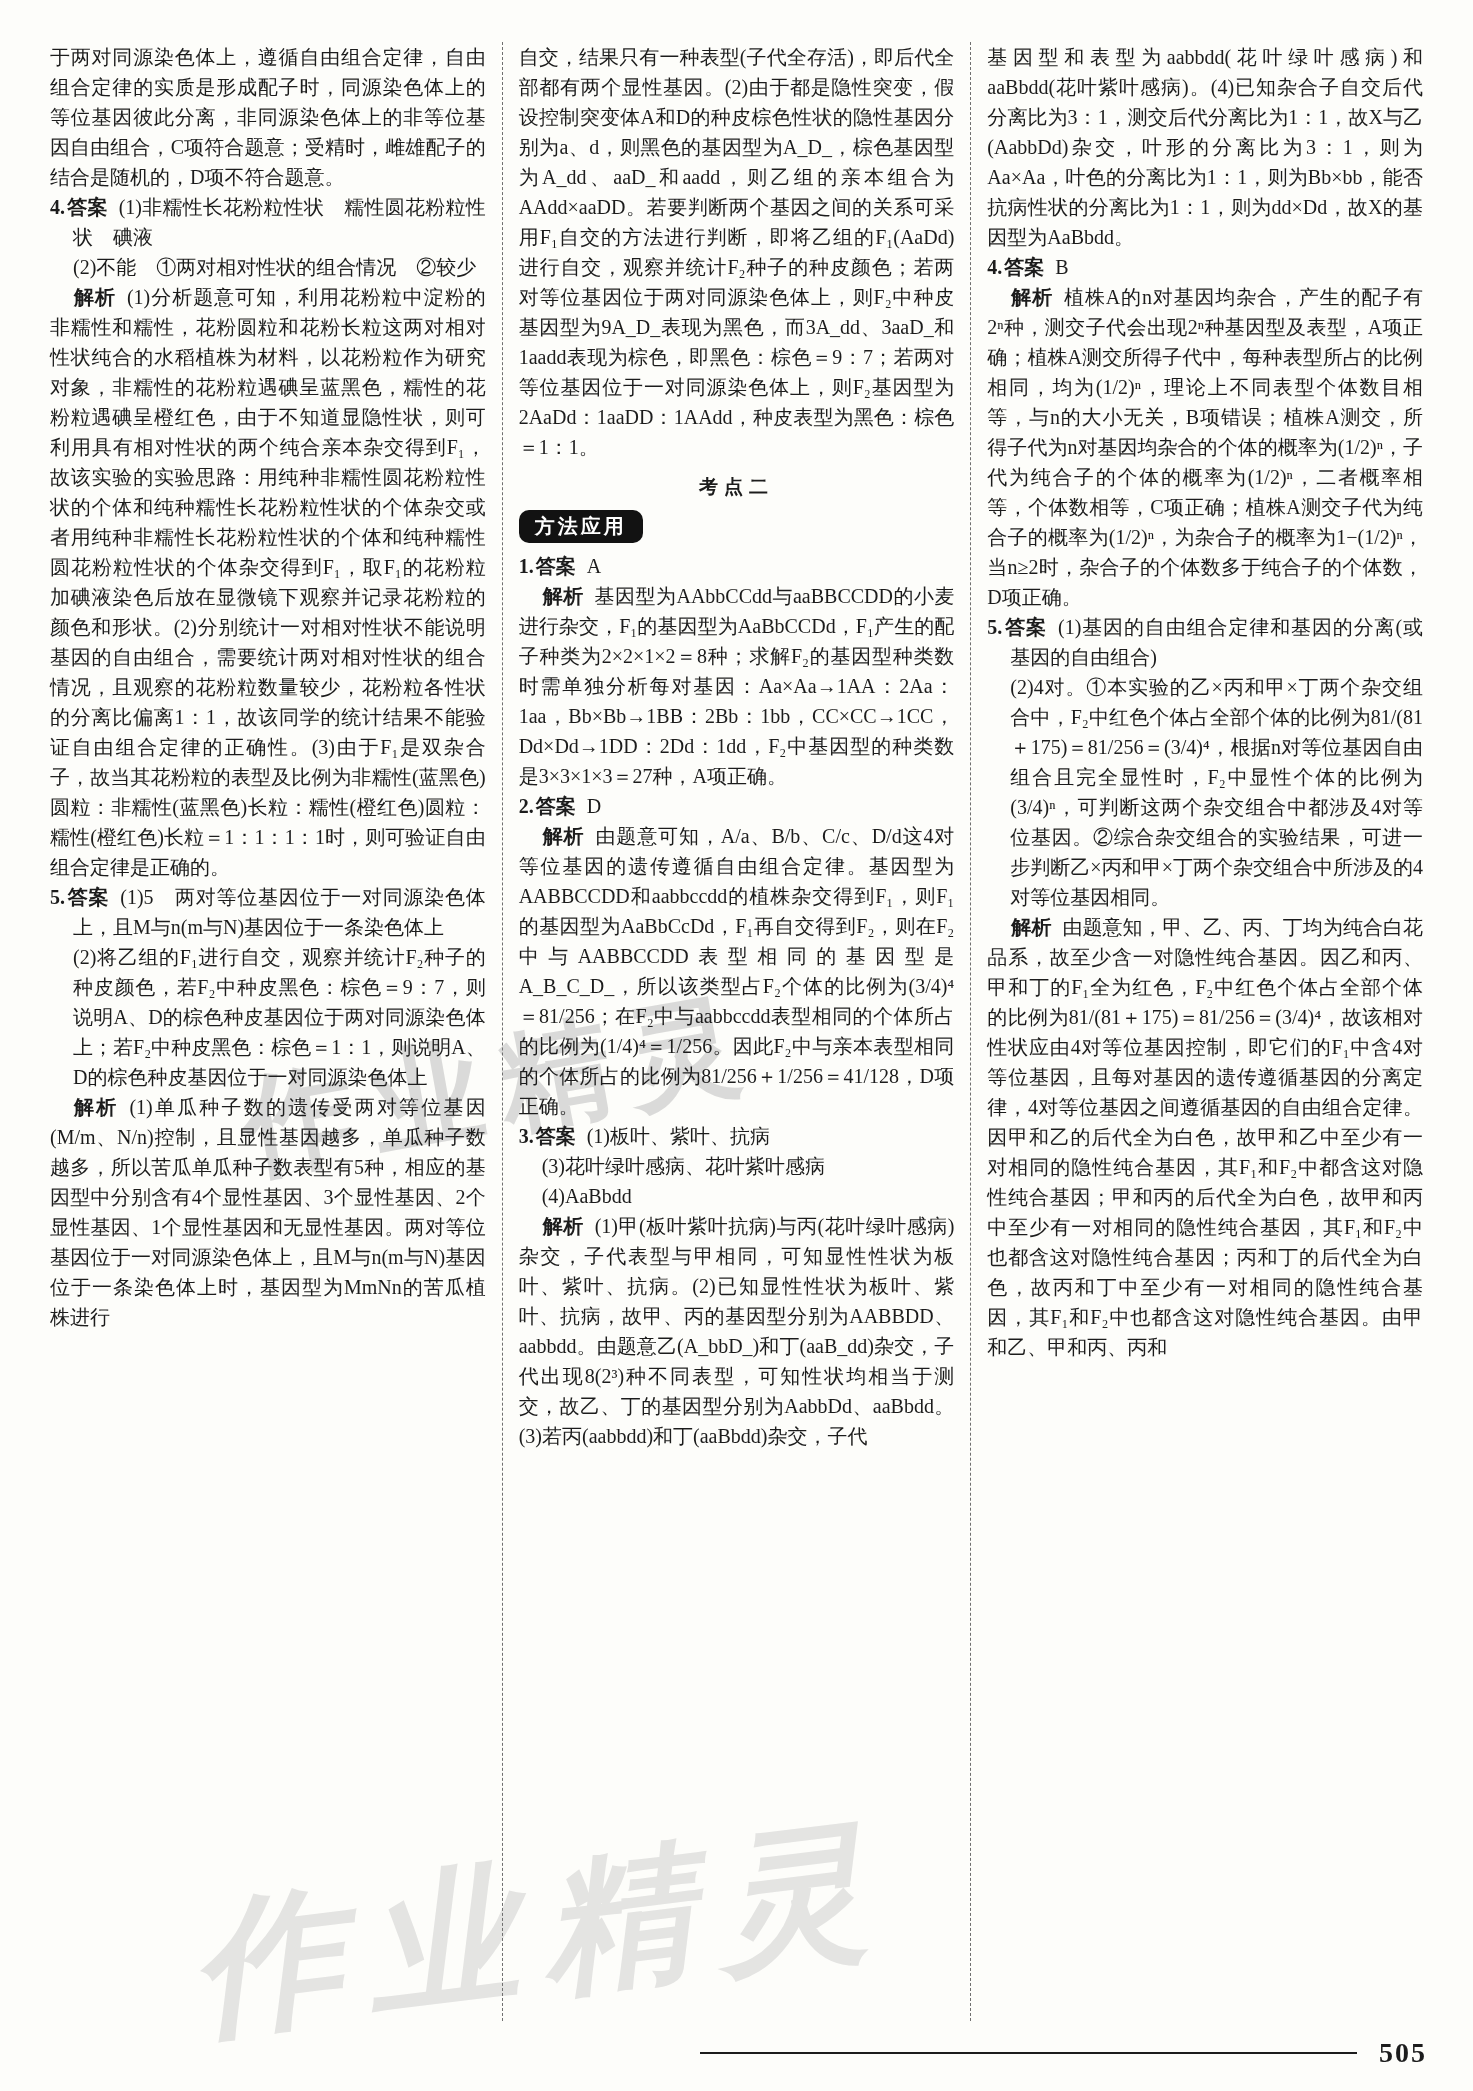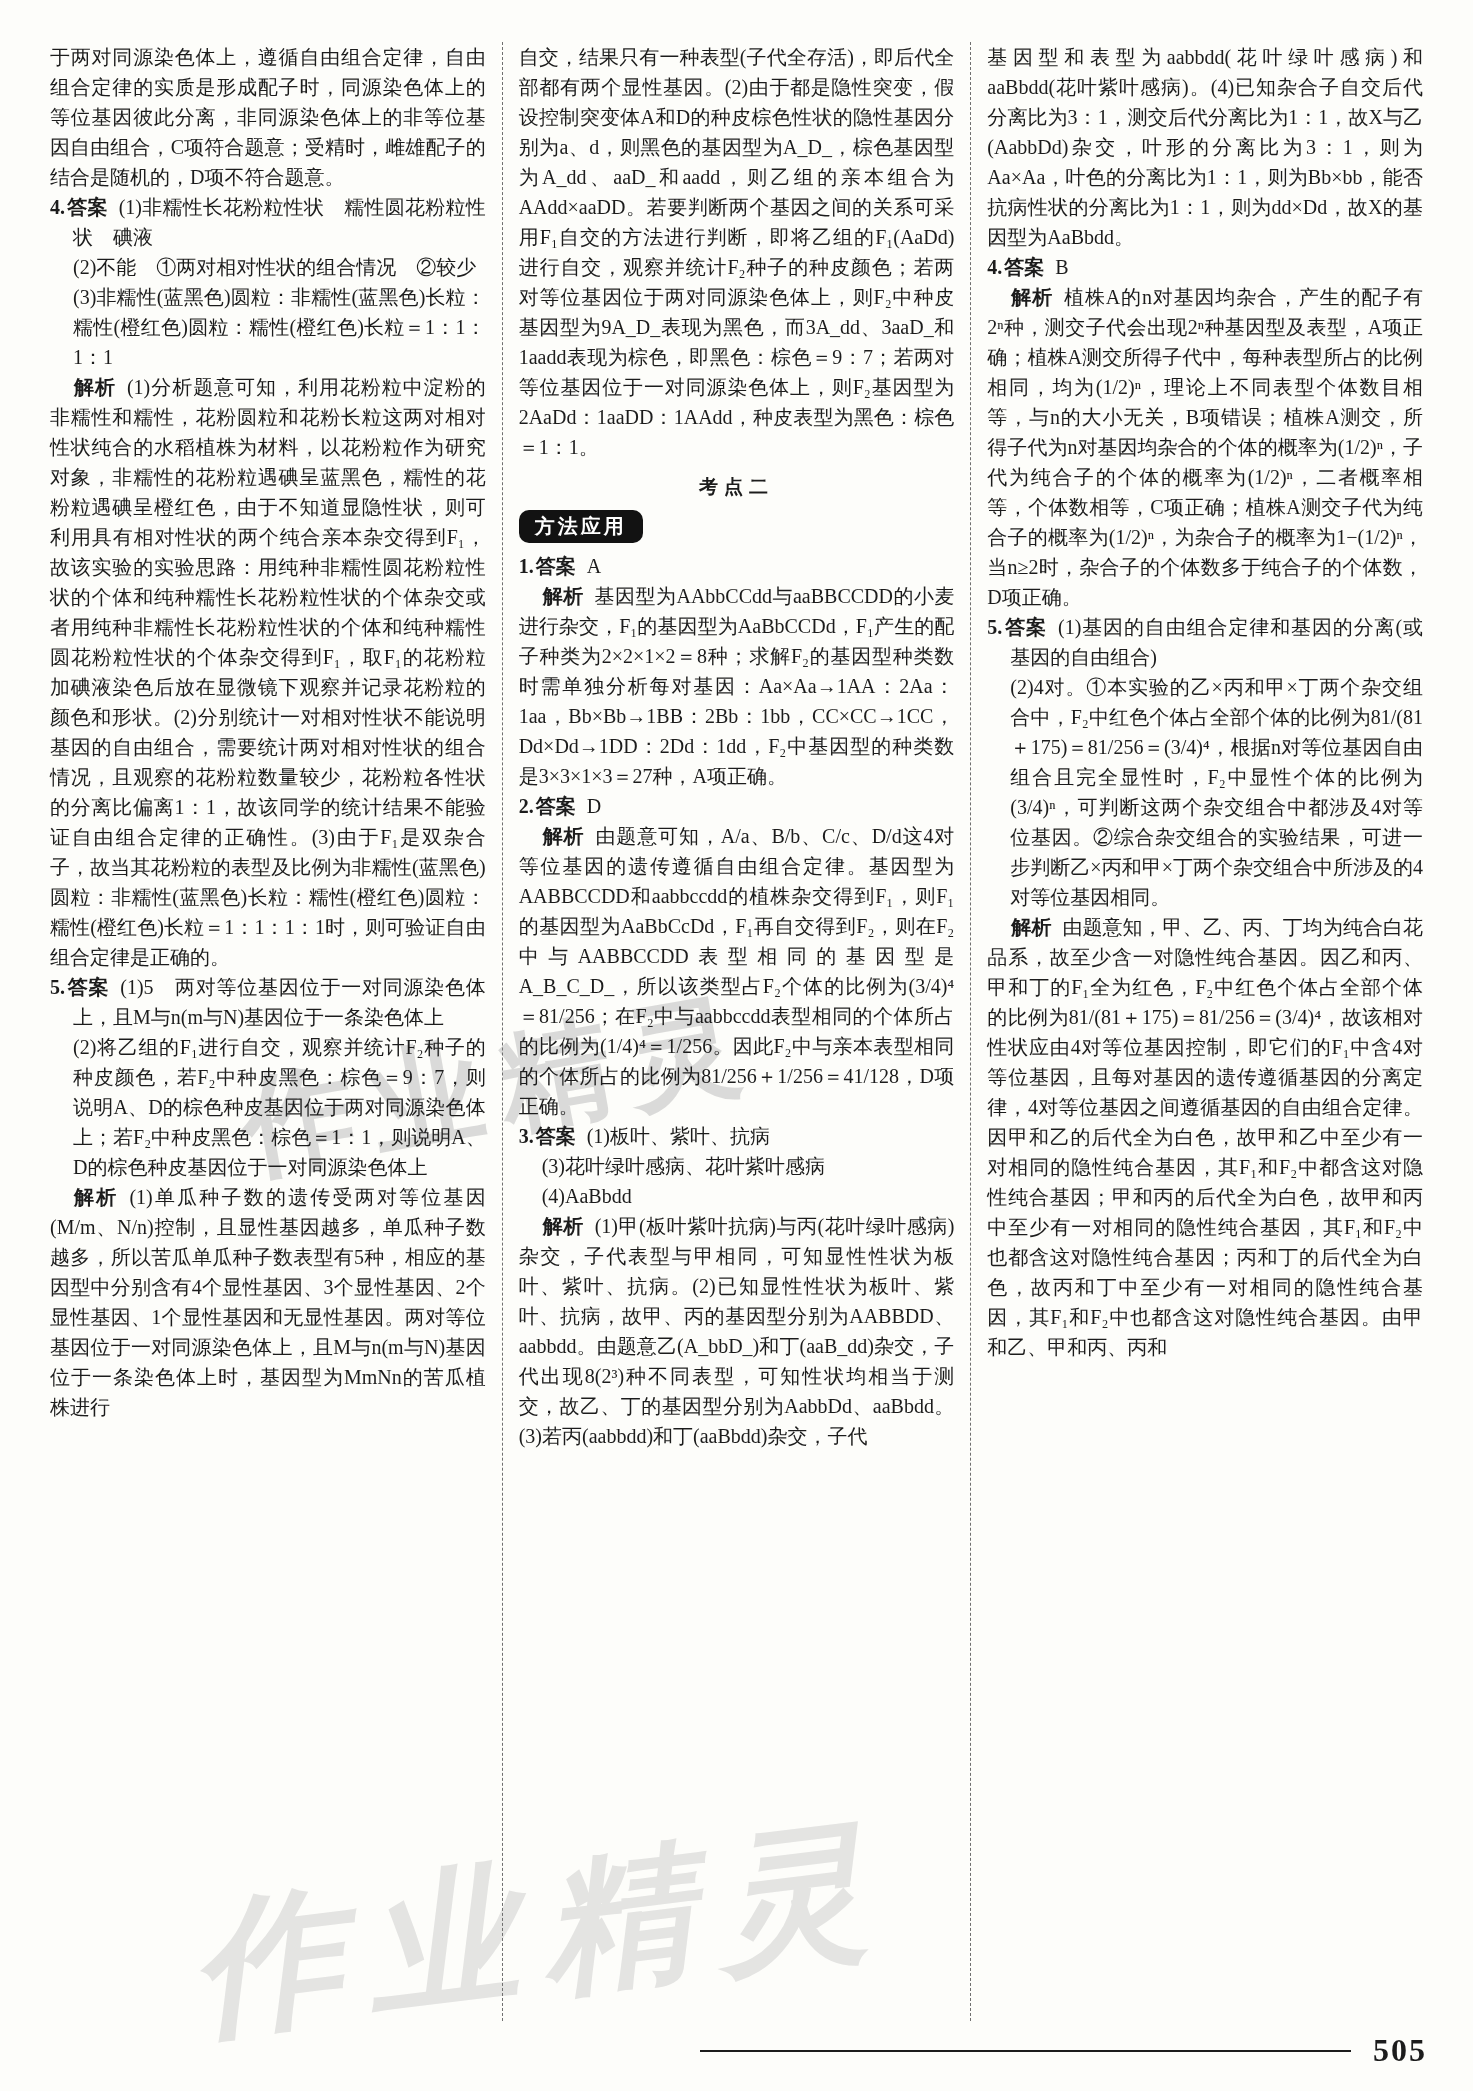--- a/index.html
+++ b/index.html
@@ -81,41 +81,40 @@
   }
   .footer{
     position:absolute;
     z-index:3;
     bottom:22px;left:700px;right:46px;
     display:flex;align-items:center;
   }
   .footer .rule{flex:1;height:2px;background:#1c1c1c;}
   .footer .pn{
     margin-left:22px;
-    font-size:32px;
+    font-size:28px;
     font-weight:bold;
     font-family:"Liberation Serif",serif;
     letter-spacing:2px;
   }
 </style>
 </head>
 <body>
 
 <div class="page">
 
   <div class="watermark mid">作业精灵</div>
   <div class="watermark bottom">作业精灵</div>
 
   <div class="content">
 
     <div class="col">
       <p class="blk flush"><span>于两对同源染色体上，遵循自由组合定律，自由组合定律的实质是形成配子时，同源染色体上的等位基因彼此分离，非同源染色体上的非等位基因自由组合，C项符合题意；受精时，雌雄配子的结合是随机的，D项不符合题意。</span></p>
       <p class="blk hang"><span class="q-num">4.</span><span class="lbl">答案</span><span>(1)非糯性长花粉粒性状　糯性圆花粉粒性状　碘液</span></p>
       <p class="blk sub"><span>(2)不能　①两对相对性状的组合情况　②较少</span></p>
-      <p class="blk sub"><span>(3)非糯性(蓝黑色)圆粒：非糯性(蓝黑色)长粒：糯性(橙红色)圆粒：糯性(橙红色)长粒＝1：1：1：1</span></p>
       <p class="blk body"><span class="lbl">解析</span><span>(1)分析题意可知，利用花粉粒中淀粉的非糯性和糯性，花粉圆粒和花粉长粒这两对相对性状纯合的水稻植株为材料，以花粉粒作为研究对象，非糯性的花粉粒遇碘呈蓝黑色，糯性的花粉粒遇碘呈橙红色，由于不知道显隐性状，则可利用具有相对性状的两个纯合亲本杂交得到F₁，故该实验的实验思路：用纯种非糯性圆花粉粒性状的个体和纯种糯性长花粉粒性状的个体杂交或者用纯种非糯性长花粉粒性状的个体和纯种糯性圆花粉粒性状的个体杂交得到F₁，取F₁的花粉粒加碘液染色后放在显微镜下观察并记录花粉粒的颜色和形状。(2)分别统计一对相对性状不能说明基因的自由组合，需要统计两对相对性状的组合情况，且观察的花粉粒数量较少，花粉粒各性状的分离比偏离1：1，故该同学的统计结果不能验证自由组合定律的正确性。(3)由于F₁是双杂合子，故当其花粉粒的表型及比例为非糯性(蓝黑色)圆粒：非糯性(蓝黑色)长粒：糯性(橙红色)圆粒：糯性(橙红色)长粒＝1：1：1：1时，则可验证自由组合定律是正确的。</span></p>
       <p class="blk hang"><span class="q-num">5.</span><span class="lbl">答案</span><span>(1)5　两对等位基因位于一对同源染色体上，且M与n(m与N)基因位于一条染色体上</span></p>
       <p class="blk sub"><span>(2)将乙组的F₁进行自交，观察并统计F₂种子的种皮颜色，若F₂中种皮黑色：棕色＝9：7，则说明A、D的棕色种皮基因位于两对同源染色体上；若F₂中种皮黑色：棕色＝1：1，则说明A、D的棕色种皮基因位于一对同源染色体上</span></p>
       <p class="blk body"><span class="lbl">解析</span><span>(1)单瓜种子数的遗传受两对等位基因(M/m、N/n)控制，且显性基因越多，单瓜种子数越多，所以苦瓜单瓜种子数表型有5种，相应的基因型中分别含有4个显性基因、3个显性基因、2个显性基因、1个显性基因和无显性基因。两对等位基因位于一对同源染色体上，且M与n(m与N)基因位于一条染色体上时，基因型为MmNn的苦瓜植株进行</span></p>
     </div>
 
     <div class="col">
       <p class="blk flush"><span>自交，结果只有一种表型(子代全存活)，即后代全部都有两个显性基因。(2)由于都是隐性突变，假设控制突变体A和D的种皮棕色性状的隐性基因分别为a、d，则黑色的基因型为A_D_，棕色基因型为A_dd、aaD_和aadd，则乙组的亲本组合为AAdd×aaDD。若要判断两个基因之间的关系可采用F₁自交的方法进行判断，即将乙组的F₁(AaDd)进行自交，观察并统计F₂种子的种皮颜色；若两对等位基因位于两对同源染色体上，则F₂中种皮基因型为9A_D_表现为黑色，而3A_dd、3aaD_和1aadd表现为棕色，即黑色：棕色＝9：7；若两对等位基因位于一对同源染色体上，则F₂基因型为2AaDd：1aaDD：1AAdd，种皮表型为黑色：棕色＝1：1。</span></p>
       <h3 class="kaodian">考点二</h3>
       <div class="badge-row"><span class="badge">方法应用</span></div>

